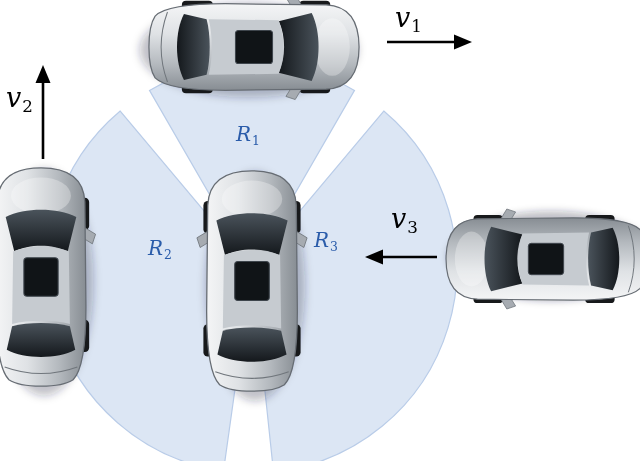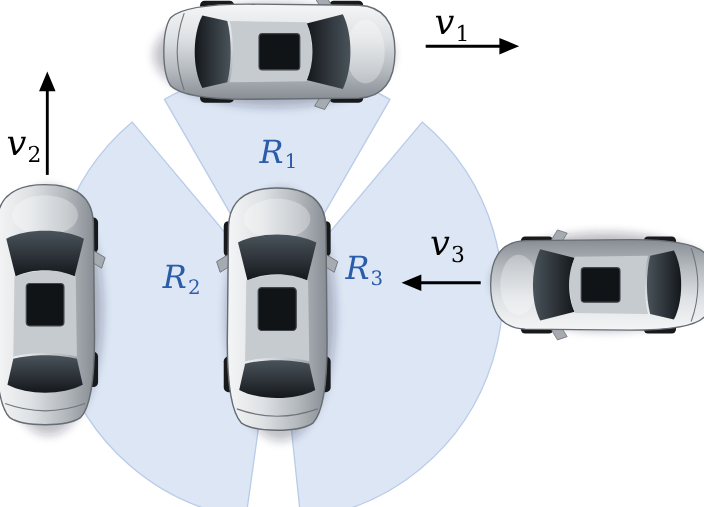--- a/index.html
+++ b/index.html
@@ -18,22 +18,22 @@
     line-height:1;
     user-select:none;
     white-space:nowrap;
   }
   .mlabel sub {
     font-style:normal;
     font-size:0.62em;
     vertical-align:-0.30em;
     margin-left:1px;
   }
-  .mlabel.v { color:var(--v-label,#000000); font-size:32px; }
-  .mlabel.r { color:var(--r-label,#2a5caa); font-size:29px;text-align:center; }
+  .mlabel.v { color:var(--v-label,#000000); font-size:27px; }
+  .mlabel.r { color:var(--r-label,#2a5caa); font-size:20px;text-align:center; }
 </style>
 </head>
 <body>
 
 <div class="stage">
 
   <svg width="640" height="461" viewBox="0 0 640 461">
     <defs>
       <linearGradient id="bodyGrad" x1="0" y1="0" x2="1" y2="0">
         <stop offset="0" stop-color="#f4f5f6"></stop>
@@ -100,20 +100,20 @@
       <line x1="43" y1="159" x2="43" y2="81" stroke-width="2.6"></line>
       <polygon points="35.5,83 43,65 50.5,83" stroke="none"></polygon>
     </g>
     <g style="stroke:var(--arrow);fill:var(--arrow)">
       <line x1="437" y1="257" x2="381" y2="257" stroke-width="2.6"></line>
       <polygon points="383,249.5 365,257 383,264.5" stroke="none"></polygon>
     </g>
   </svg>
 
   <span class="mlabel v" style="left:395px;top:4px"><i>v</i><sub>1</sub></span>
-  <span class="mlabel v" style="left:6px;top:114px"><i>v</i><sub>2</sub></span>
+  <span class="mlabel v" style="left:6px;top:84px"><i>v</i><sub>2</sub></span>
   <span class="mlabel v" style="left:391px;top:205px"><i>v</i><sub>3</sub></span>
 
   <span class="mlabel r" style="left:236px;top:124px"><i>R</i><sub>1</sub></span>
   <span class="mlabel r" style="left:148px;top:238px"><i>R</i><sub>2</sub></span>
   <span class="mlabel r" style="left:314px;top:230px"><i>R</i><sub>3</sub></span>
 
 </div>
 
 </body></html>

